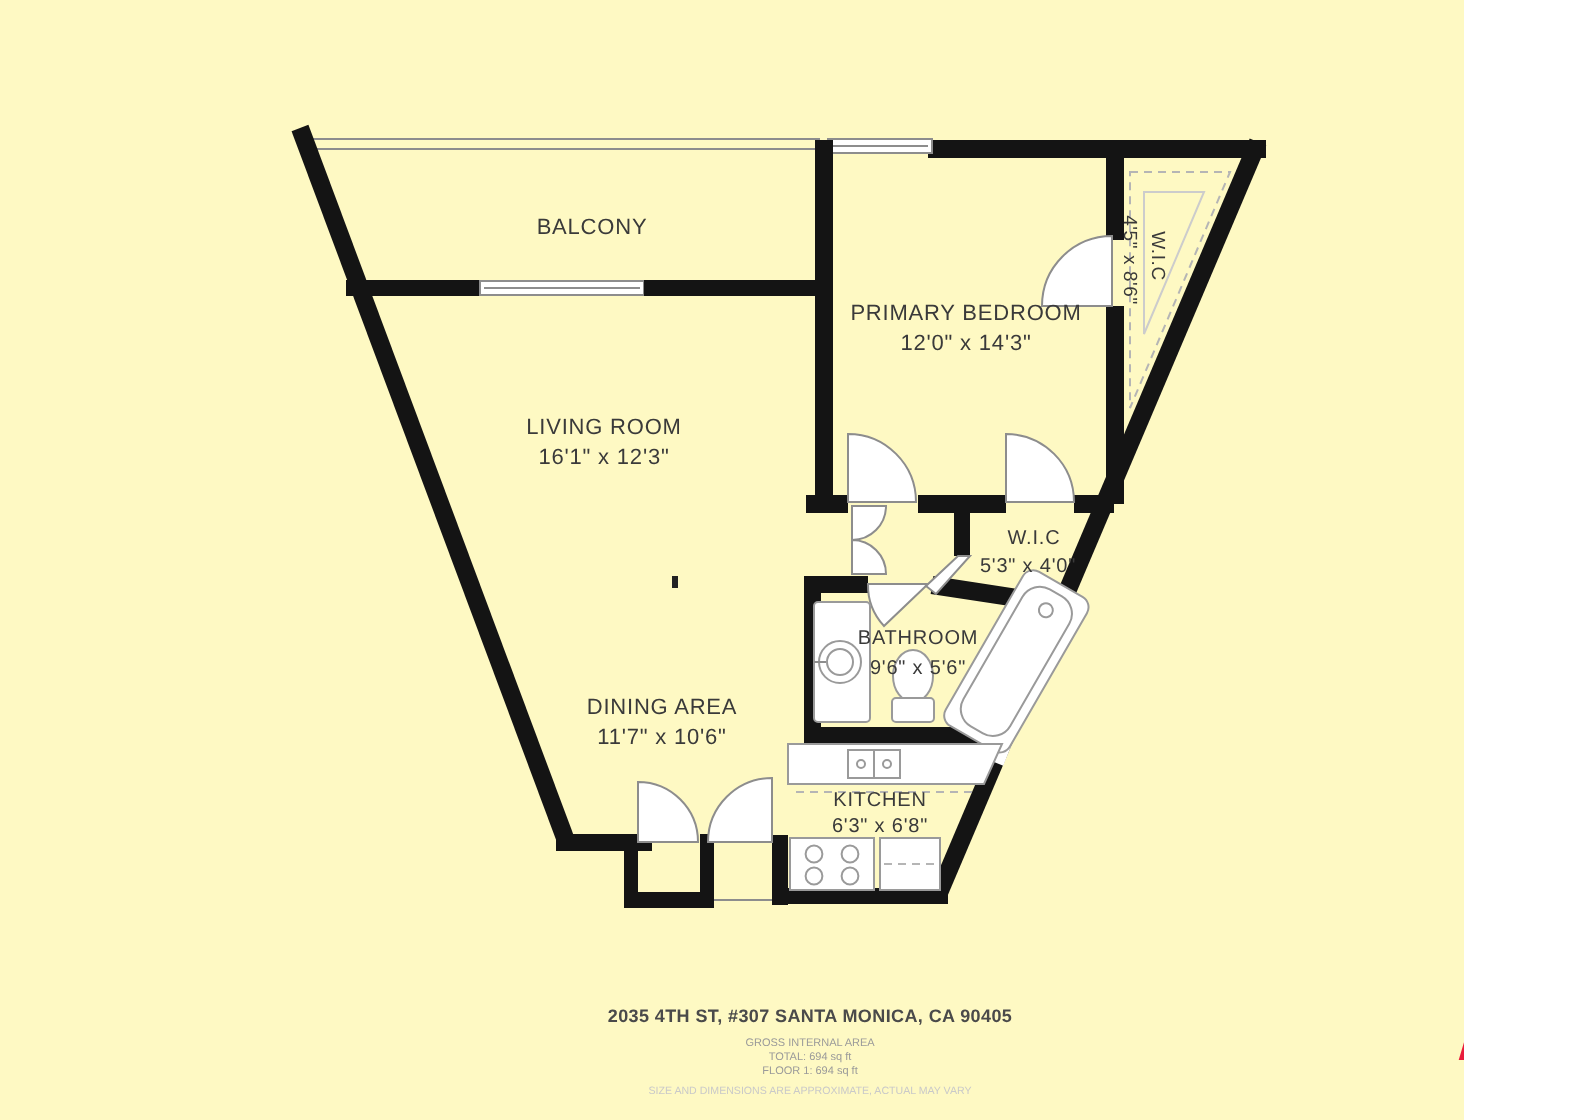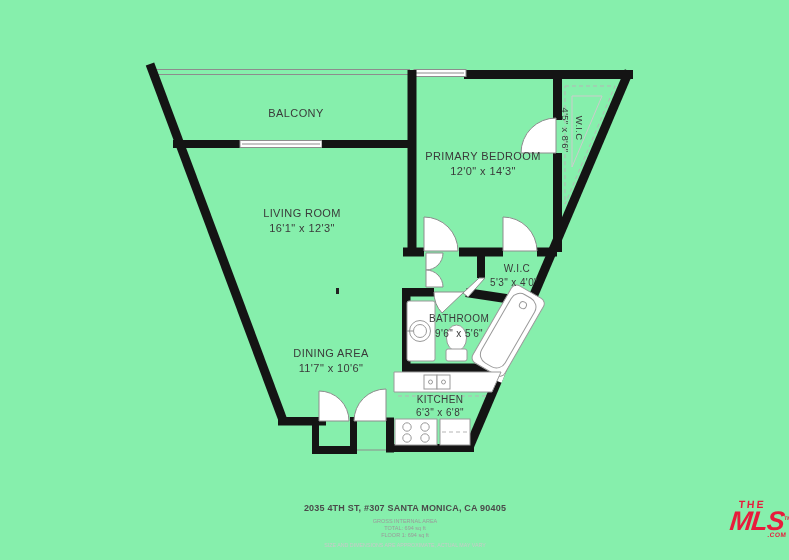--- a/index.html
+++ b/index.html
@@ -1,16 +1,16 @@
 <!DOCTYPE html>
 <html><head>
 <meta charset="utf-8">
 <style>
   html,body{margin:0;padding:0;background:#ffffff;}
-  #stage{position:relative;width:789px;height:560px;background:#86efac;overflow:hidden;
+  #stage{position:relative;width:732px;height:560px;background:#fef9c3;overflow:hidden;
          font-family:"Liberation Sans",sans-serif;}
   svg{position:absolute;left:0;top:0;}
 
   
   .rname,.rdims{font-family:"Liberation Sans",sans-serif;fill:#3a3a3a;letter-spacing:.4px;
                 text-anchor:middle;font-size:11px;}
   .sm{font-size:10px;}
   .vert{font-size:9.5px;letter-spacing:.3px;}
   .addr{font-family:"Liberation Sans",sans-serif;font-size:9px;font-weight:bold;fill:#4a4a4a;
         text-anchor:middle;letter-spacing:.2px;}

